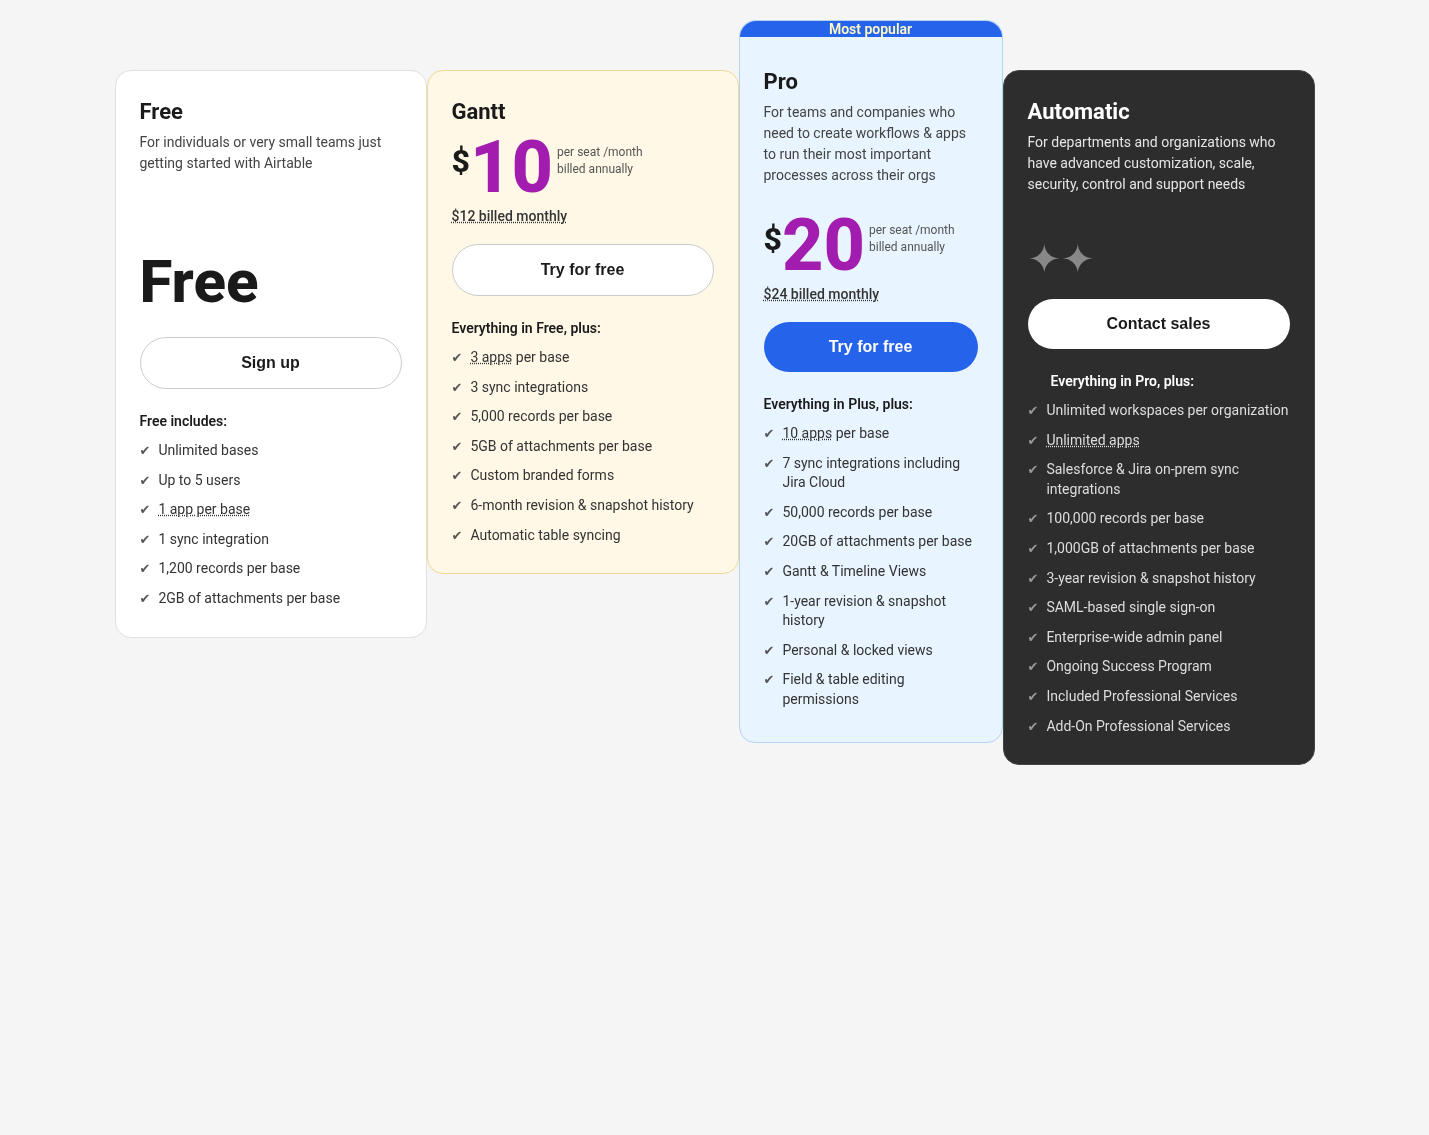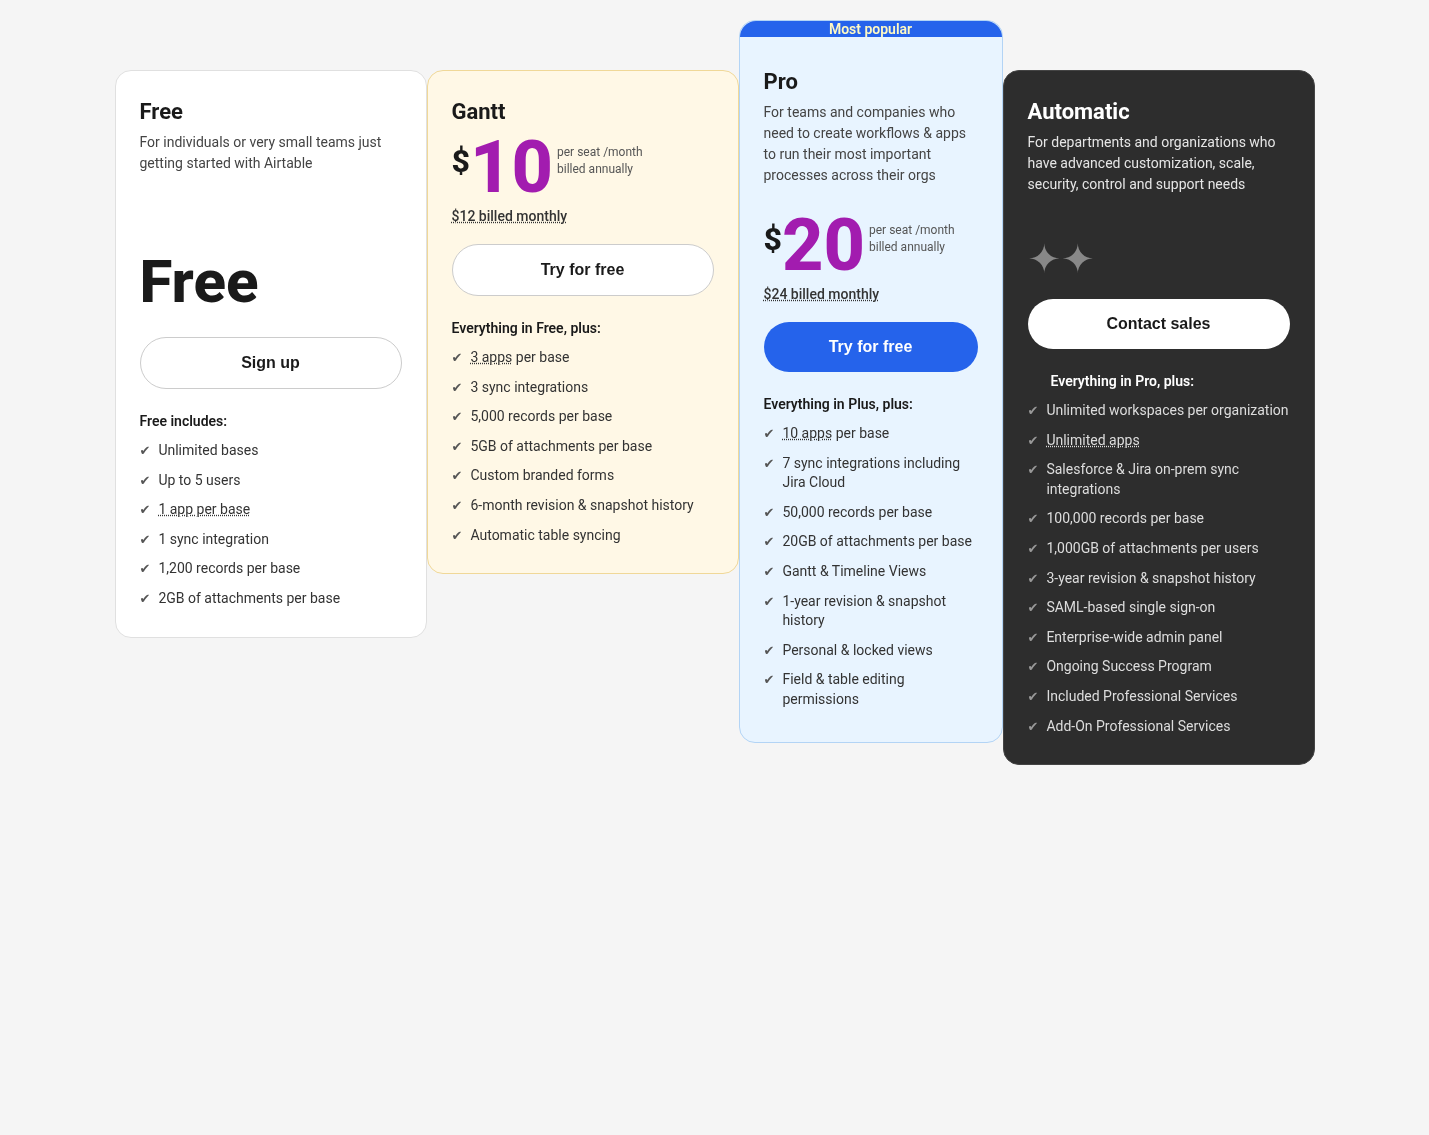--- a/index.html
+++ b/index.html
@@ -330,21 +330,21 @@
       <li class="feature-item dark">
           <span class="check-icon">✔</span>
           <span>Salesforce &amp; Jira on-prem sync integrations</span>
         </li>
       <li class="feature-item dark">
           <span class="check-icon">✔</span>
           <span>100,000 records per base</span>
         </li>
       <li class="feature-item dark">
           <span class="check-icon">✔</span>
-          <span>1,000GB of attachments per users</span>
+          <span>1,000GB of attachments per base</span>
         </li>
       <li class="feature-item dark">
           <span class="check-icon">✔</span>
           <span>3-year revision &amp; snapshot history</span>
         </li>
       <li class="feature-item dark">
           <span class="check-icon">✔</span>
           <span>SAML-based single sign-on</span>
         </li>
       <li class="feature-item dark">

